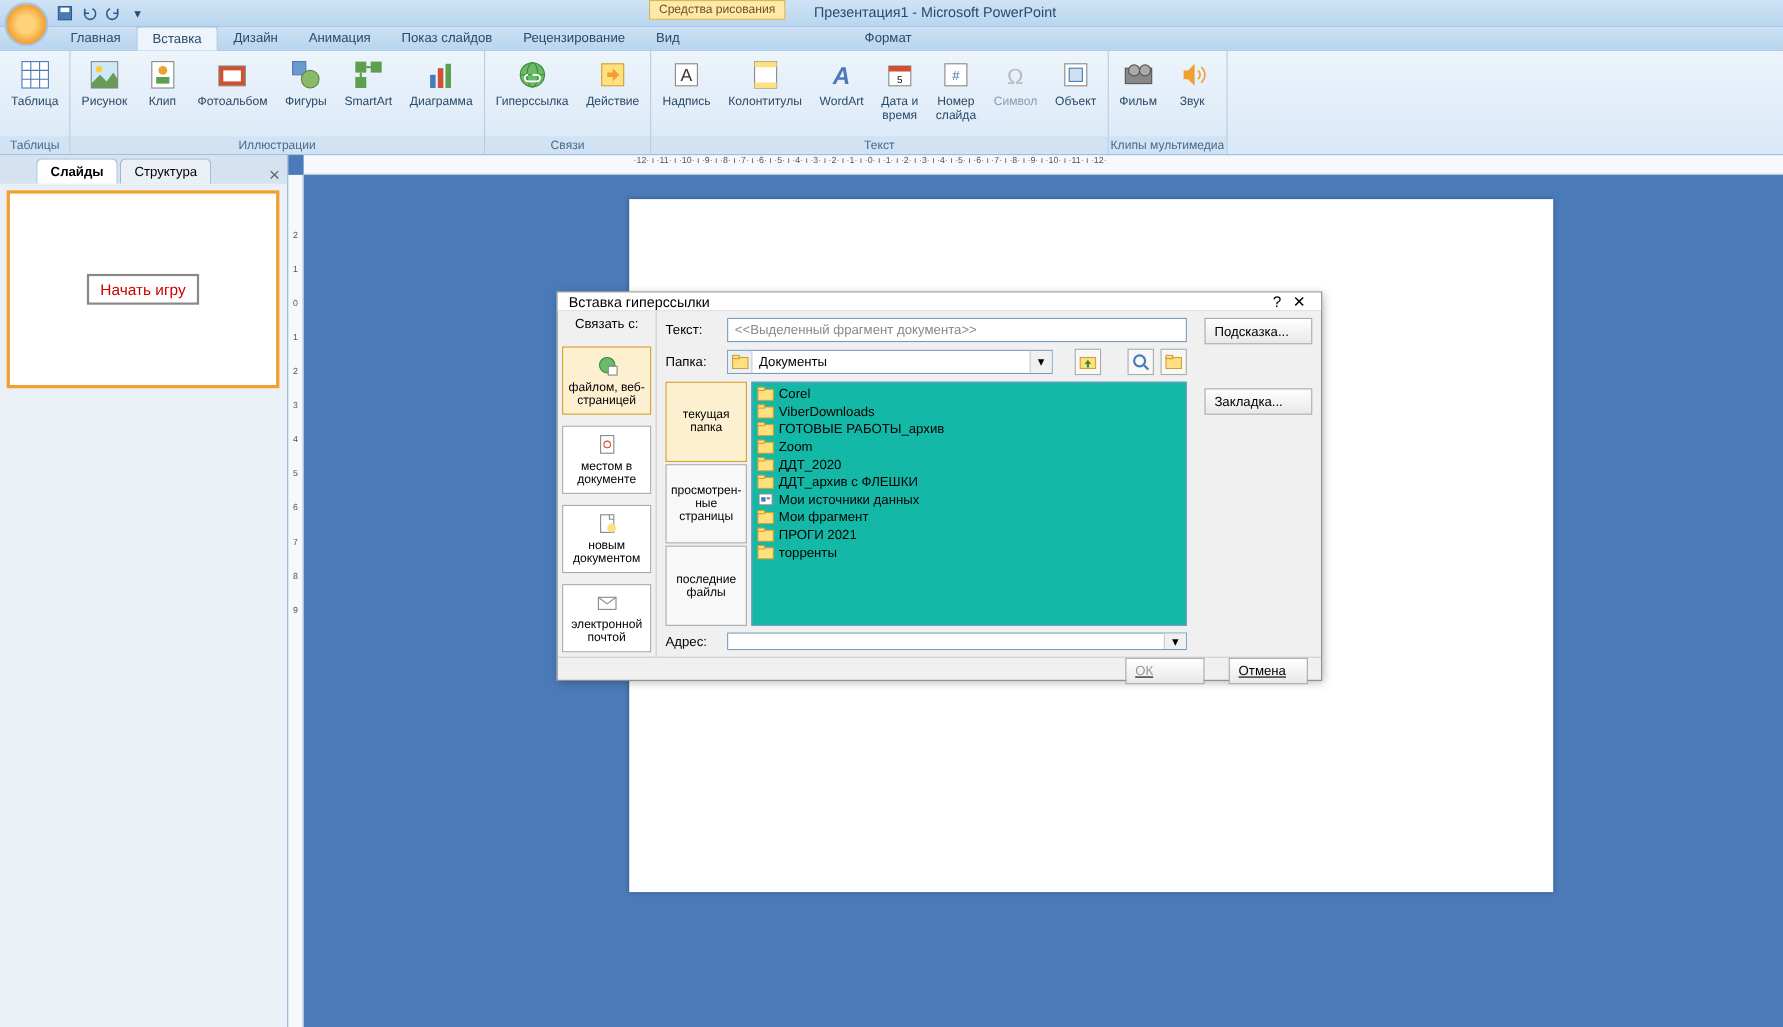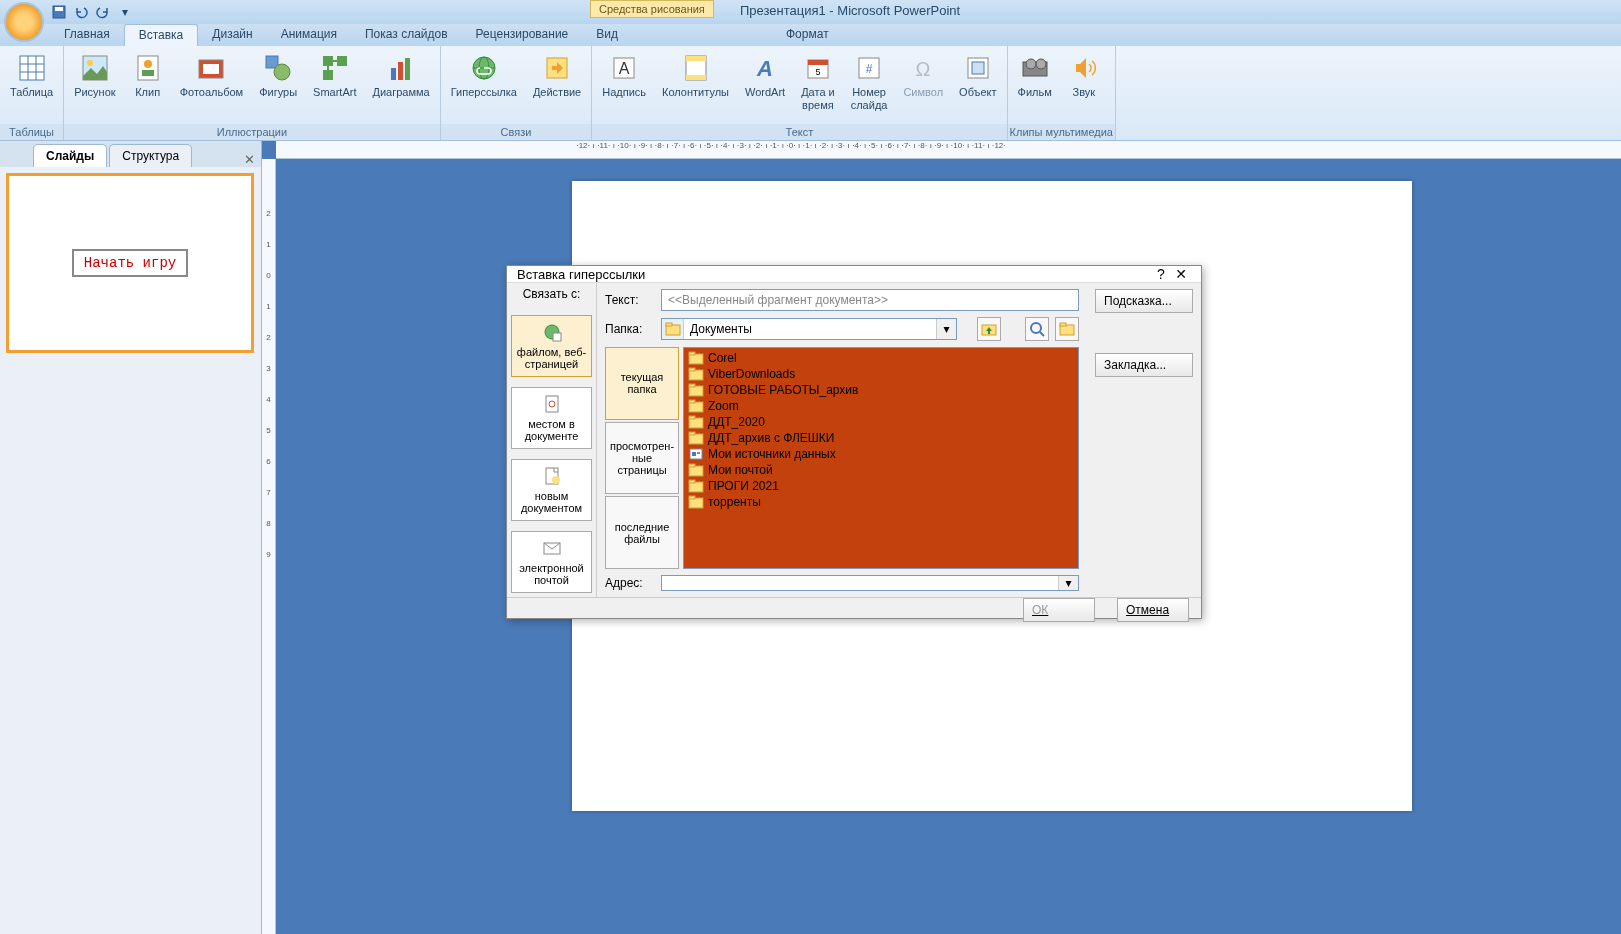--- a/index.html
+++ b/index.html
@@ -31,21 +31,21 @@
 
 
 .workspace { position:absolute; top:141px; bottom:0; left:0; right:0; display:flex; }
 .left-pane { width:262px; background:#eaf0f6; border-right:1px solid #9fb8d0; }
 .pane-tabs { height:26px; display:flex; background:#d5e2ef; font-size:12px; align-items:flex-end; }
 .ptab { padding:4px 12px; border:1px solid #9fb8d0; border-bottom:none; background:#eaf0f6; border-radius:5px 5px 0 0; margin-left:2px; cursor:pointer; }
 .ptab.active { background:#fff; font-weight:bold;margin-left:33px; }
 .close-pane { margin-left:auto; margin-right:6px; cursor:pointer; font-size:13px; color:#666; }
 .thumb-area { padding:6px; }
 .thumb { width:248px; height:180px; background:#fff; border:3px solid #f0a030; display:flex; align-items:center; justify-content:center; }
-.thumb-box { border:2px solid #888; padding:4px 10px; color:#c00; font-size:14px; font-family:Liberation Mono, monospace; }
+.thumb-box { border:2px solid #888; padding:4px 10px; color:#c00; font-size:14px; font-family:Liberation Sans, sans-serif; }
 
 .canvas-area { flex:1; position:relative; }
 .hruler { position:absolute; top:0; left:14px; right:0; height:18px; background:#f5f8fc; border-bottom:1px solid #b0c4d8; font-size:8px; overflow:hidden; white-space:nowrap; padding-left:300px; color:#555; }
 .vruler { position:absolute; top:18px; left:0; width:14px; bottom:0; background:#f5f8fc; border-right:1px solid #b0c4d8; }
 .vrule-nums { font-size:8px; color:#555; display:flex; flex-direction:column; align-items:center; gap:22px; padding-top:50px; }
 .slide-canvas { position:absolute; top:40px; left:310px; width:840px; height:630px; background:#fff; box-shadow:0 0 4px rgba(0,0,0,0.3); }
 
 
 .dialog { position:absolute; top:265px; left:506px; width:696px; height:354px; background:#f0f0f0; border:1px solid #888; box-shadow:2px 2px 8px rgba(0,0,0,0.3); display:flex; flex-direction:column; }
 .dlg-title { height:28px; display:flex; align-items:center; padding:0 10px; font-size:13px; background:#fff; border-bottom:1px solid #ddd; }
@@ -67,21 +67,21 @@
 .combo { flex:1; display:flex; border:1px solid #7a9ac0; background:#fff; }
 .combo-icon { width:22px; background:#e8f0f8; border-right:1px solid #ccc; display:flex; align-items:center; justify-content:center; }
 .combo-text { flex:1; padding:3px 6px; }
 .combo-arrow { width:20px; border-left:1px solid #ccc; background:#f0f0f0; display:flex; align-items:center; justify-content:center; cursor:pointer; }
 .icon-btn { width:24px; height:24px; border:1px solid #aaa; background:#f8f8f8; display:flex; align-items:center; justify-content:center; cursor:pointer; }
 
 .browse-row { display:flex; gap:4px; flex:1; min-height:0; }
 .nav-col { width:74px; display:flex; flex-direction:column; gap:2px; }
 .nav-btn { flex:1; border:1px solid #aaa; background:#f8f8f8; font-size:11px; text-align:center; padding:4px 2px; cursor:pointer; display:flex; align-items:center; justify-content:center; }
 .nav-btn.active { background:#fdf0d0; border-color:#d4a030; }
-.file-list { flex:1; border:1px solid #7a9ac0; background:#c2410c; overflow-y:scroll; padding:2px; }
+.file-list { flex:1; border:1px solid #7a9ac0; background:#14b8a6; overflow-y:scroll; padding:2px; }
 .file-item { display:flex; align-items:center; gap:4px; padding:1px 2px; cursor:pointer; }
 .folder-icon { width:16px; height:14px; }
 
 .right-col { width:114px; padding:6px 8px; display:flex; flex-direction:column; gap:8px; }
 .dlg-btn { border:1px solid #aaa; background:linear-gradient(#fff,#e8e8e8); padding:4px 8px; font-size:12px; cursor:pointer; text-align:left; }
 .dlg-btn.disabled { color:#999; }
 
 .dlg-footer { height:38px; border-top:1px solid #ccc; display:flex; align-items:center; justify-content:flex-end; gap:22px; padding:0 12px;text-decoration:underline; }
 .dlg-footer .dlg-btn { min-width:72px; }
 
@@ -521,21 +521,21 @@
                 <rect x="4" y="5" width="4" height="4" fill="#4a7ab7"></rect>
                 <rect x="9" y="5" width="3" height="2" fill="#888"></rect>
               </svg>
               <span>Мои источники данных</span>
             </div>
             <div class="file-item">
               <svg class="folder-icon" width="16" height="14">
                 <rect x="1" y="3" width="14" height="10" fill="#ffe080" stroke="#d0a030"></rect>
                 <rect x="1" y="1" width="6" height="3" fill="#ffe080" stroke="#d0a030"></rect>
               </svg>
-              <span>Мои почтой</span>
+              <span>Мои фрагмент</span>
             </div>
             <div class="file-item">
               <svg class="folder-icon" width="16" height="14">
                 <rect x="1" y="3" width="14" height="10" fill="#ffe080" stroke="#d0a030"></rect>
                 <rect x="1" y="1" width="6" height="3" fill="#ffe080" stroke="#d0a030"></rect>
               </svg>
               <span>ПРОГИ 2021</span>
             </div>
             <div class="file-item">
               <svg class="folder-icon" width="16" height="14">

